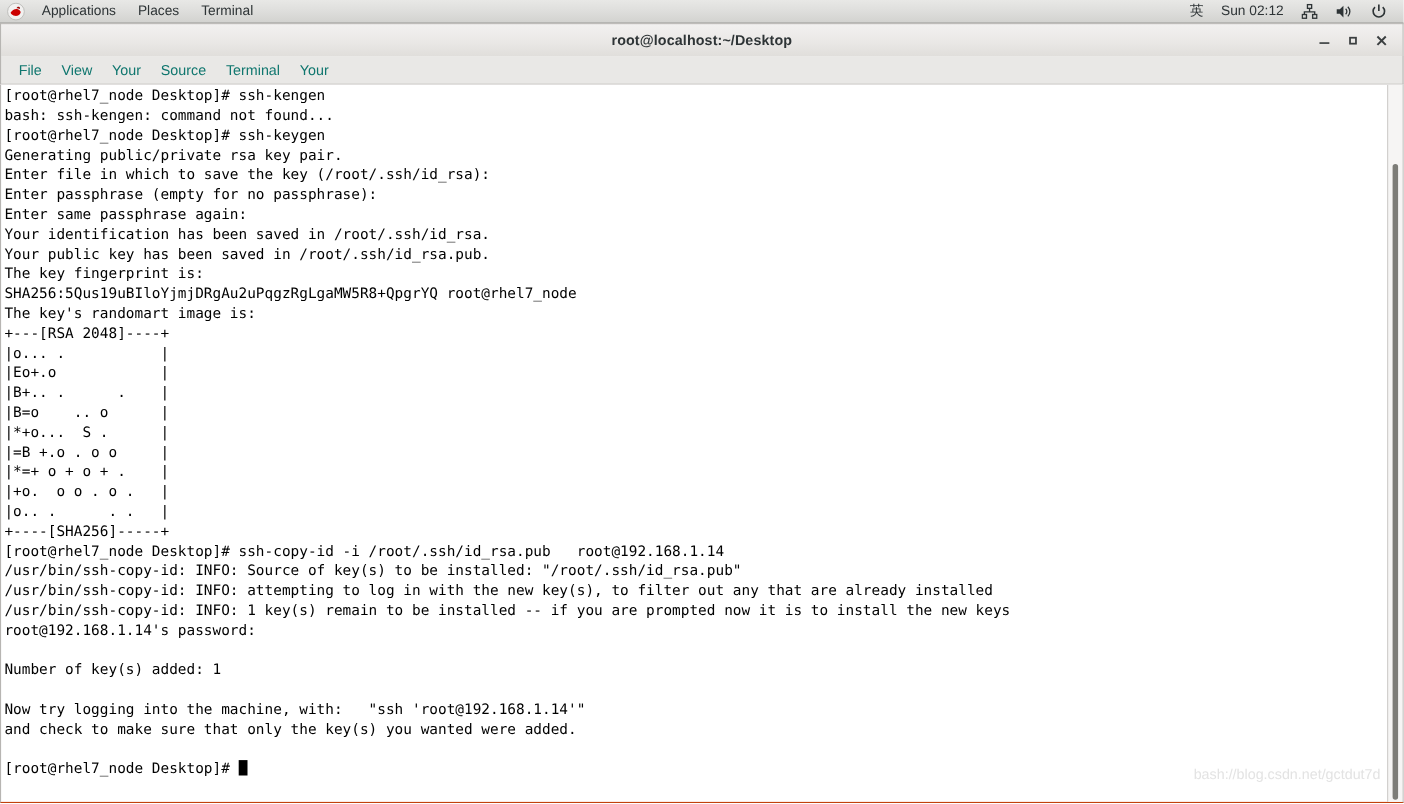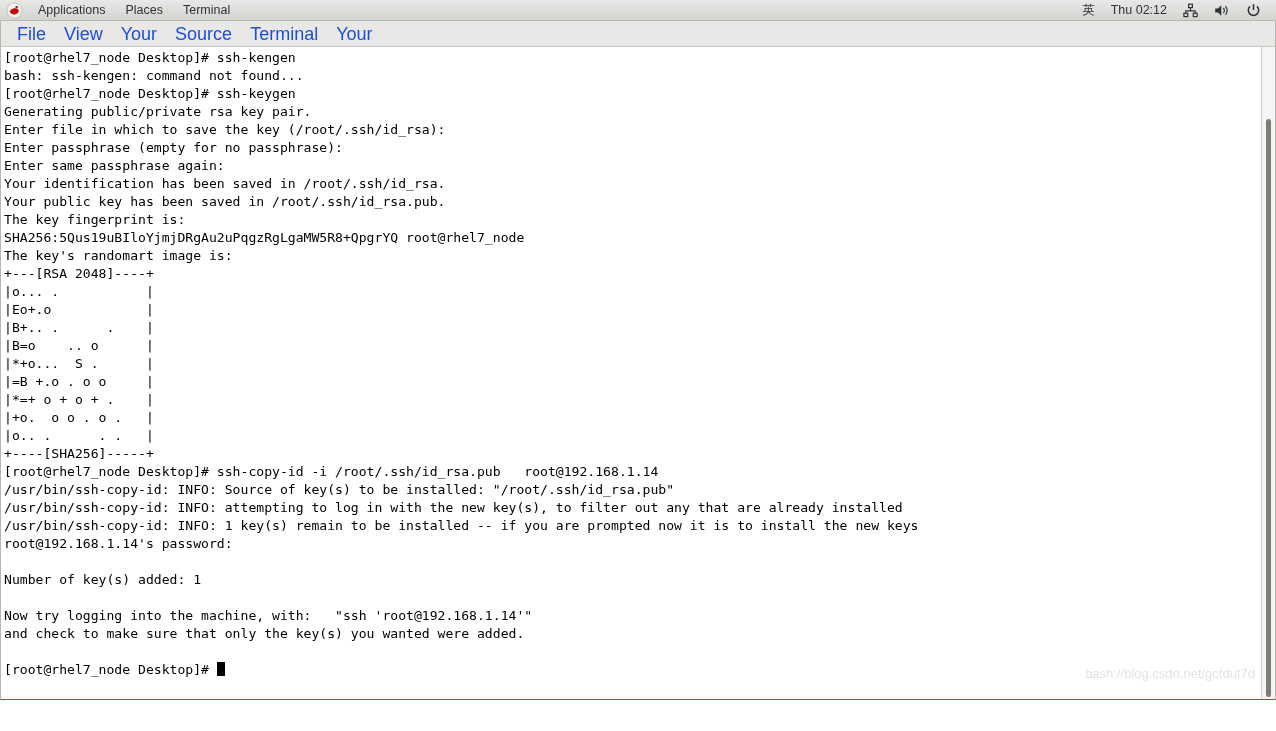--- a/index.html
+++ b/index.html
@@ -117,22 +117,22 @@
     background: #e9e8e6;
     border-left: 1px solid #b7b5b2;
     border-right: 1px solid #b7b5b2;
     border-bottom: 1px solid #c9c7c4;
     box-sizing: border-box;
     display: flex;
     align-items: center;
     padding-left: 7px;
   }
   .menu-item {
-    font-size: 18px;
-    color: #1d4ed8;
+    font-size: 13px;
+    color: #0f766e;
     padding: 0 9px;
     line-height: 24px;
     white-space: nowrap;
   }
 
   
   #terminal-body {
     position: relative;
     height: 653px;
     background: #ffffff;
@@ -209,21 +209,21 @@
         <path d="M3.6 9.6 c1.4 -2.6 4.2 -3.9 6.6 -3.3 c1.5 0.4 2.4 1.5 2.6 2.8 c-0.3 2.1 -2.6 3.6 -5.3 3.3 c-1.7 -0.2 -3.2 -1.2 -3.9 -2.8 z" fill="#cc0000"></path>
         <path d="M9.0 5.5 c0.3 -1.0 1.3 -1.6 2.2 -1.3 c0.8 0.3 1.1 1.1 0.9 1.9 c-0.9 -0.5 -2.0 -0.7 -3.1 -0.6 z" fill="#990000"></path>
       </svg>
     </span>
     <span class="panel-item">Applications</span>
     <span class="panel-item">Places</span>
     <span class="panel-item">Terminal</span>
   </div>
   <div id="panel-right">
     <span class="panel-right-item">英</span>
-    <span class="panel-right-item">Thu 02:12</span>
+    <span class="panel-right-item">Sun 02:12</span>
     <span class="panel-right-item tray-icon">
       <svg width="15" height="15" viewBox="0 0 15 15">
         <rect x="5.6" y="1.2" width="3.8" height="3.4" fill="none" stroke="#2e3436" stroke-width="1.2"></rect>
         <rect x="0.9" y="10.2" width="3.8" height="3.4" fill="none" stroke="#2e3436" stroke-width="1.2"></rect>
         <rect x="10.3" y="10.2" width="3.8" height="3.4" fill="none" stroke="#2e3436" stroke-width="1.2"></rect>
         <path d="M7.5 4.6 L7.5 7.8 M2.8 10.2 L2.8 7.8 L12.2 7.8 L12.2 10.2" fill="none" stroke="#2e3436" stroke-width="1.2"></path>
       </svg>
     </span>
     <span class="panel-right-item tray-icon">
       <svg width="16" height="15" viewBox="0 0 16 15">
@@ -236,20 +236,40 @@
       <svg width="15" height="15" viewBox="0 0 15 15">
         <path d="M4.0 3.4 a5.2 5.2 0 1 0 7.0 0" fill="none" stroke="#2e3436" stroke-width="1.5"></path>
         <path d="M7.5 1.2 L7.5 7.0" fill="none" stroke="#2e3436" stroke-width="1.5"></path>
       </svg>
     </span>
   </div>
 </div>
 
 <div id="terminal-window">
 
+  <div id="titlebar">
+    <span id="window-title">root@localhost:~/Desktop</span>
+    <div id="window-controls">
+      <span class="wctl">
+        <svg width="14" height="14" viewBox="0 0 14 14">
+            <rect x="2.5" y="8.4" width="9" height="1.5" fill="#3b3f40"></rect>
+          </svg>
+      </span>
+      <span class="wctl">
+        <svg width="14" height="14" viewBox="0 0 14 14">
+            <rect x="4.3" y="4.3" width="5.4" height="5.4" fill="none" stroke="#3b3f40" stroke-width="1.6"></rect>
+          </svg>
+      </span>
+      <span class="wctl">
+        <svg width="14" height="14" viewBox="0 0 14 14">
+          <path d="M3.2 3.2 L10.8 10.8 M10.8 3.2 L3.2 10.8" stroke="#3b3f40" stroke-width="1.8" fill="none"></path>
+        </svg>
+      </span>
+    </div>
+  </div>
 
   <div id="menubar">
     <span class="menu-item">File</span>
     <span class="menu-item">View</span>
     <span class="menu-item">Your</span>
     <span class="menu-item">Source</span>
     <span class="menu-item">Terminal</span>
     <span class="menu-item">Your</span>
   </div>
 

